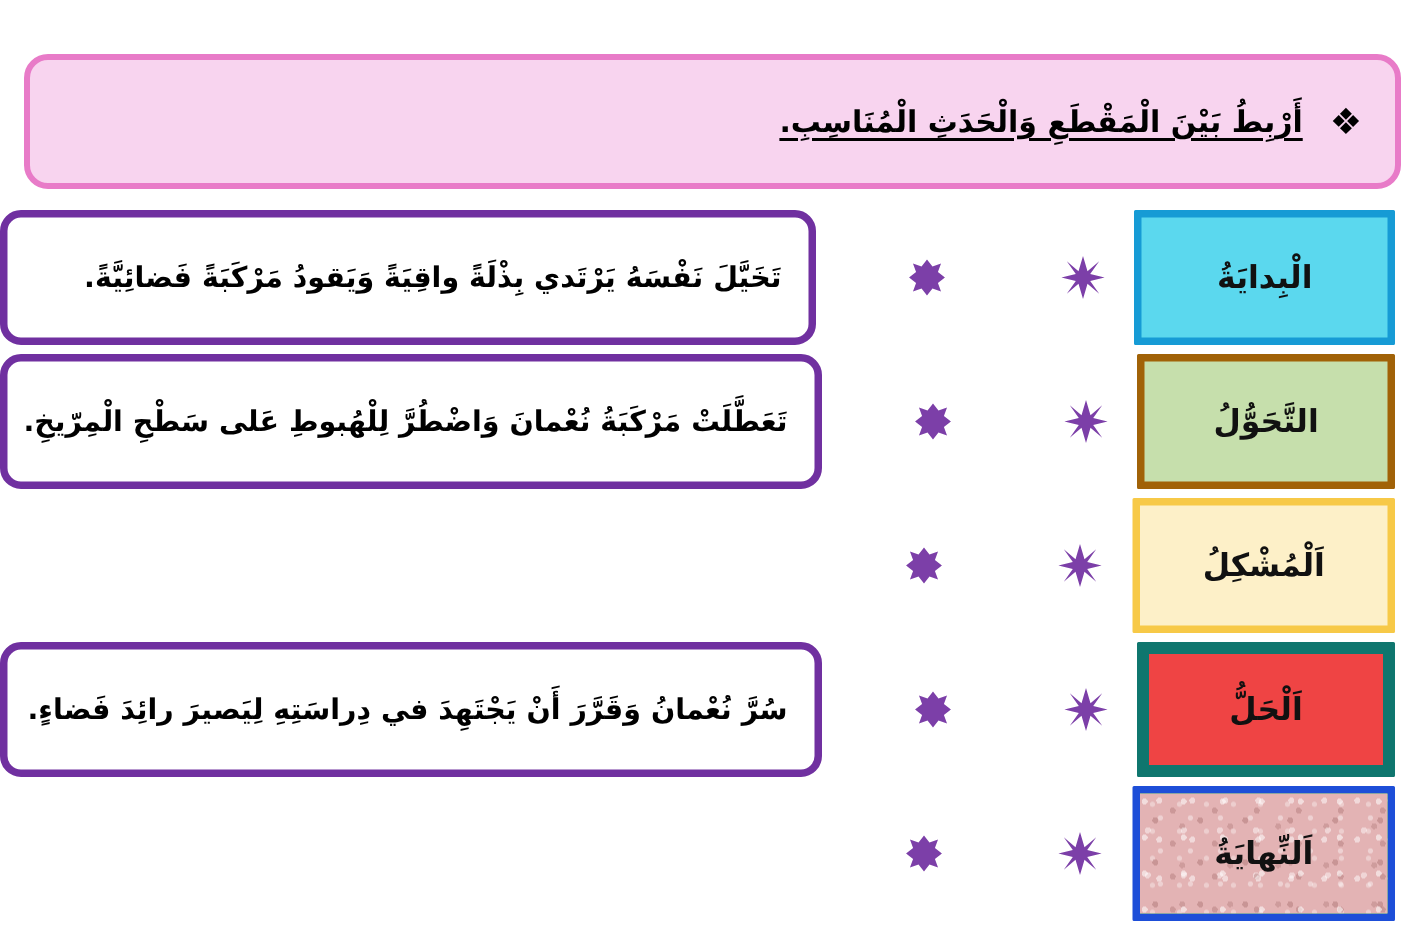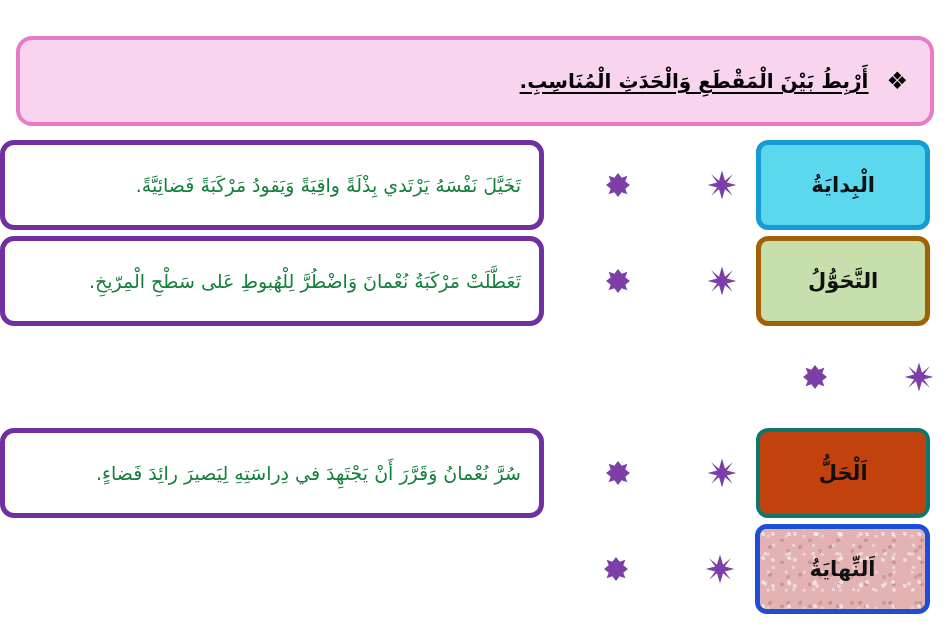--- a/index.html
+++ b/index.html
@@ -90,22 +90,22 @@
     border: 5px solid #7030a0;
     border-radius: 14px;
     display: flex;
     align-items: center;
     justify-content: flex-start;
     padding: 0 18px;
     direction: rtl;
   }
   .sentence-text {
     font-size: 19px;
-    font-weight: normal;
-    color: #15803d;
+    font-weight: bold;
+    color: #000000;
     line-height: 1.5;
     text-align: right;
     width: 100%;
     white-space: nowrap;
   }
 
   
   .connector-left {
     order: 2;
     width: 150px;
@@ -125,42 +125,42 @@
     display: block;
   }
 
   
   .label-chip {
     order: 0;
     box-sizing: border-box;
     width: 175px;
     margin-left: 6px;
     margin-right: 18px;
-    border-radius: 12px;
+    border-radius: 1px;
     display: flex;
     align-items: center;
     justify-content: center;
     position: relative;
     overflow: hidden;
   }
   .label-text {
     font-size: 21px;
     font-weight: bold;
     color: #111111;
     direction: rtl;
     position: relative;
     z-index: 2;
     white-space: nowrap;
   }
 
   
   .chip-begin   { background: #5bd8ee; border: 5px solid #169bd5; }
   .chip-change  { background: #c6dfac; border: 5px solid #a16207; }
   .chip-problem { background: #fdf0c8; border: 5px solid #f7c947; }
-  .chip-solve   { background: #c2410c; border: 4px solid #0f766e; }
+  .chip-solve   { background: #ef4444; border: 8px solid #0f766e; }
   .chip-end     { background: #bef264; border: 5px solid #1d4ed8; }
 
   
   .chip-end::before {
     content: "";
     position: absolute;
     inset: 0;
     z-index: 1;
     background-color: #e3b3b4;
     background-image:
@@ -219,20 +219,23 @@
         <svg class="star-blunt" width="26" height="26" viewBox="0 0 100 100" aria-hidden="true">
           <polygon points="50,4 64,22 86,14 78,36 96,50 78,64 86,86 64,78 50,96 36,78 14,86 22,64 4,50 22,36 14,14 36,22" fill="#7c3fa8"></polygon>
         </svg>
       </div>
       <div class="sentence-card">
         <span class="sentence-text">تَعَطَّلَتْ مَرْكَبَةُ نُعْمانَ وَاضْطُرَّ لِلْهُبوطِ عَلى سَطْحِ الْمِرّيخِ.</span>
       </div>
     </div>
 
     <div class="row">
+      <div class="label-chip chip-problem">
+        <span class="label-text">اَلْمُشْكِلُ</span>
+      </div>
       <div class="connector-right">
         <svg class="star-sharp" width="30" height="30" viewBox="0 0 100 100" aria-hidden="true">
           <polygon points="50,2 60,36 86,14 66,42 98,50 66,58 86,86 60,64 50,98 40,64 14,86 34,58 2,50 34,42 14,14 40,36" fill="#7c3fa8"></polygon>
         </svg>
       </div>
       <div class="connector-left">
         <svg class="star-blunt" width="26" height="26" viewBox="0 0 100 100" aria-hidden="true">
           <polygon points="50,4 64,22 86,14 78,36 96,50 78,64 86,86 64,78 50,96 36,78 14,86 22,64 4,50 22,36 14,14 36,22" fill="#7c3fa8"></polygon>
         </svg>
       </div>

